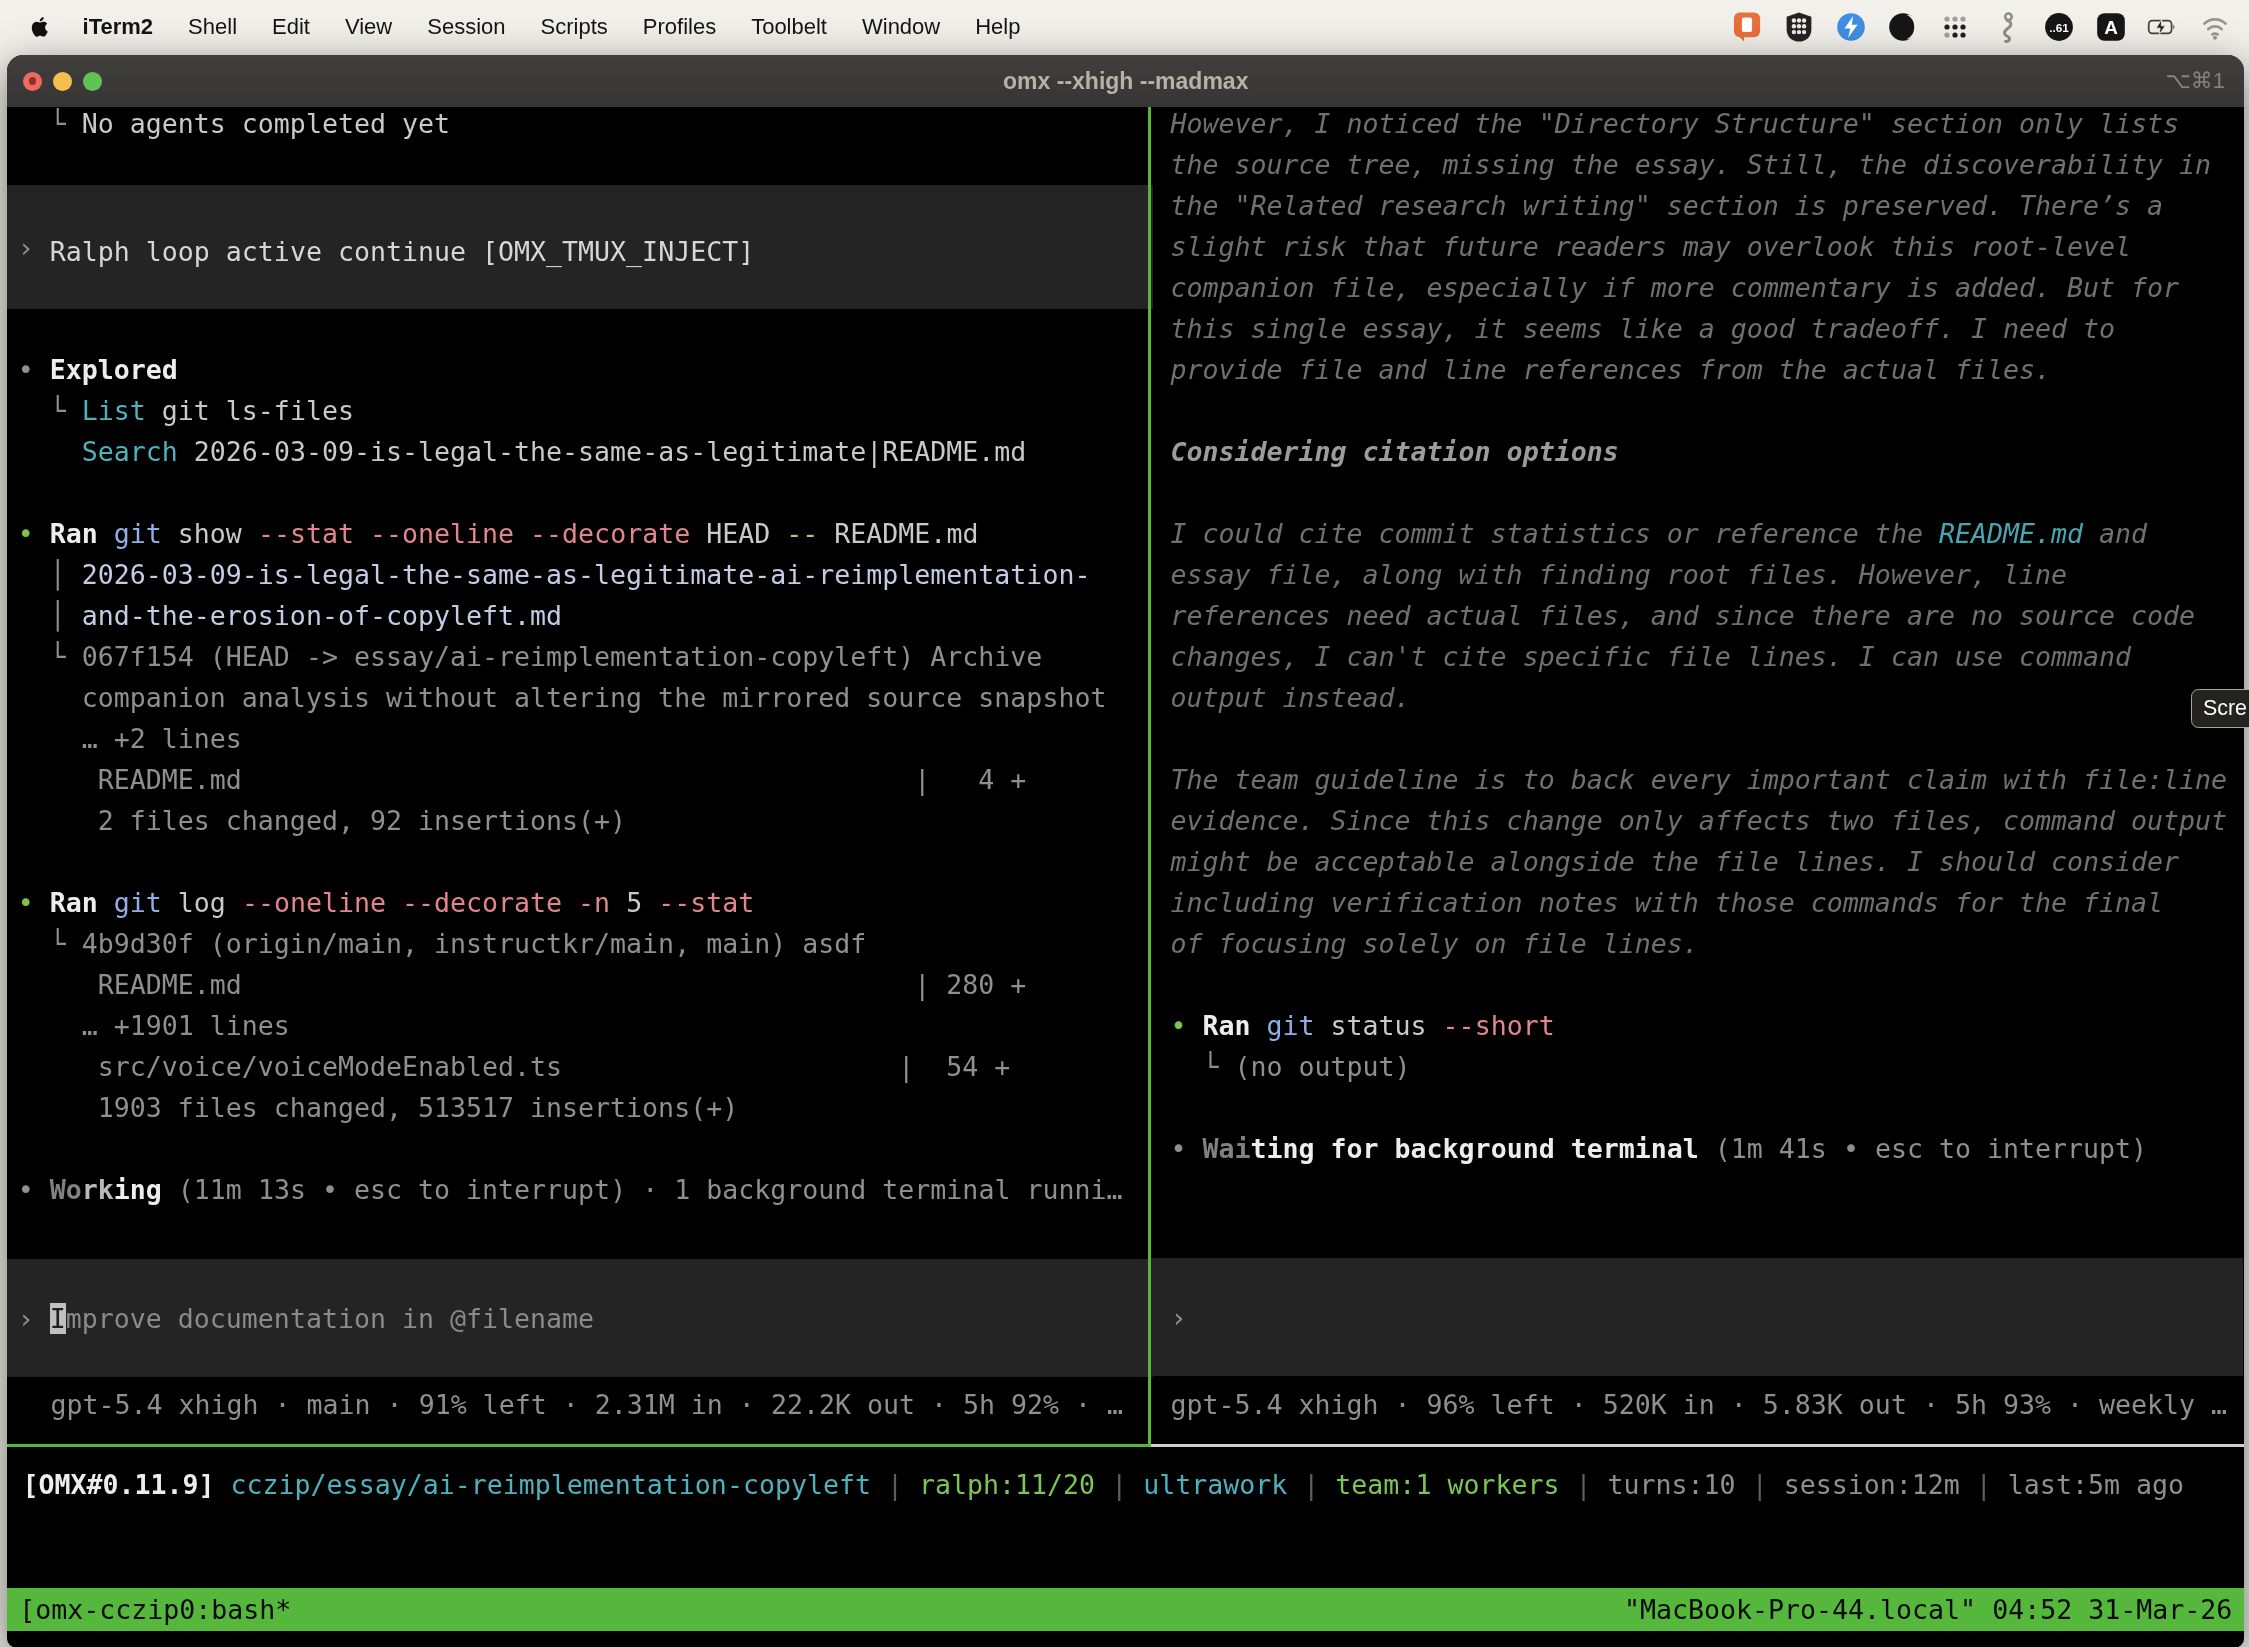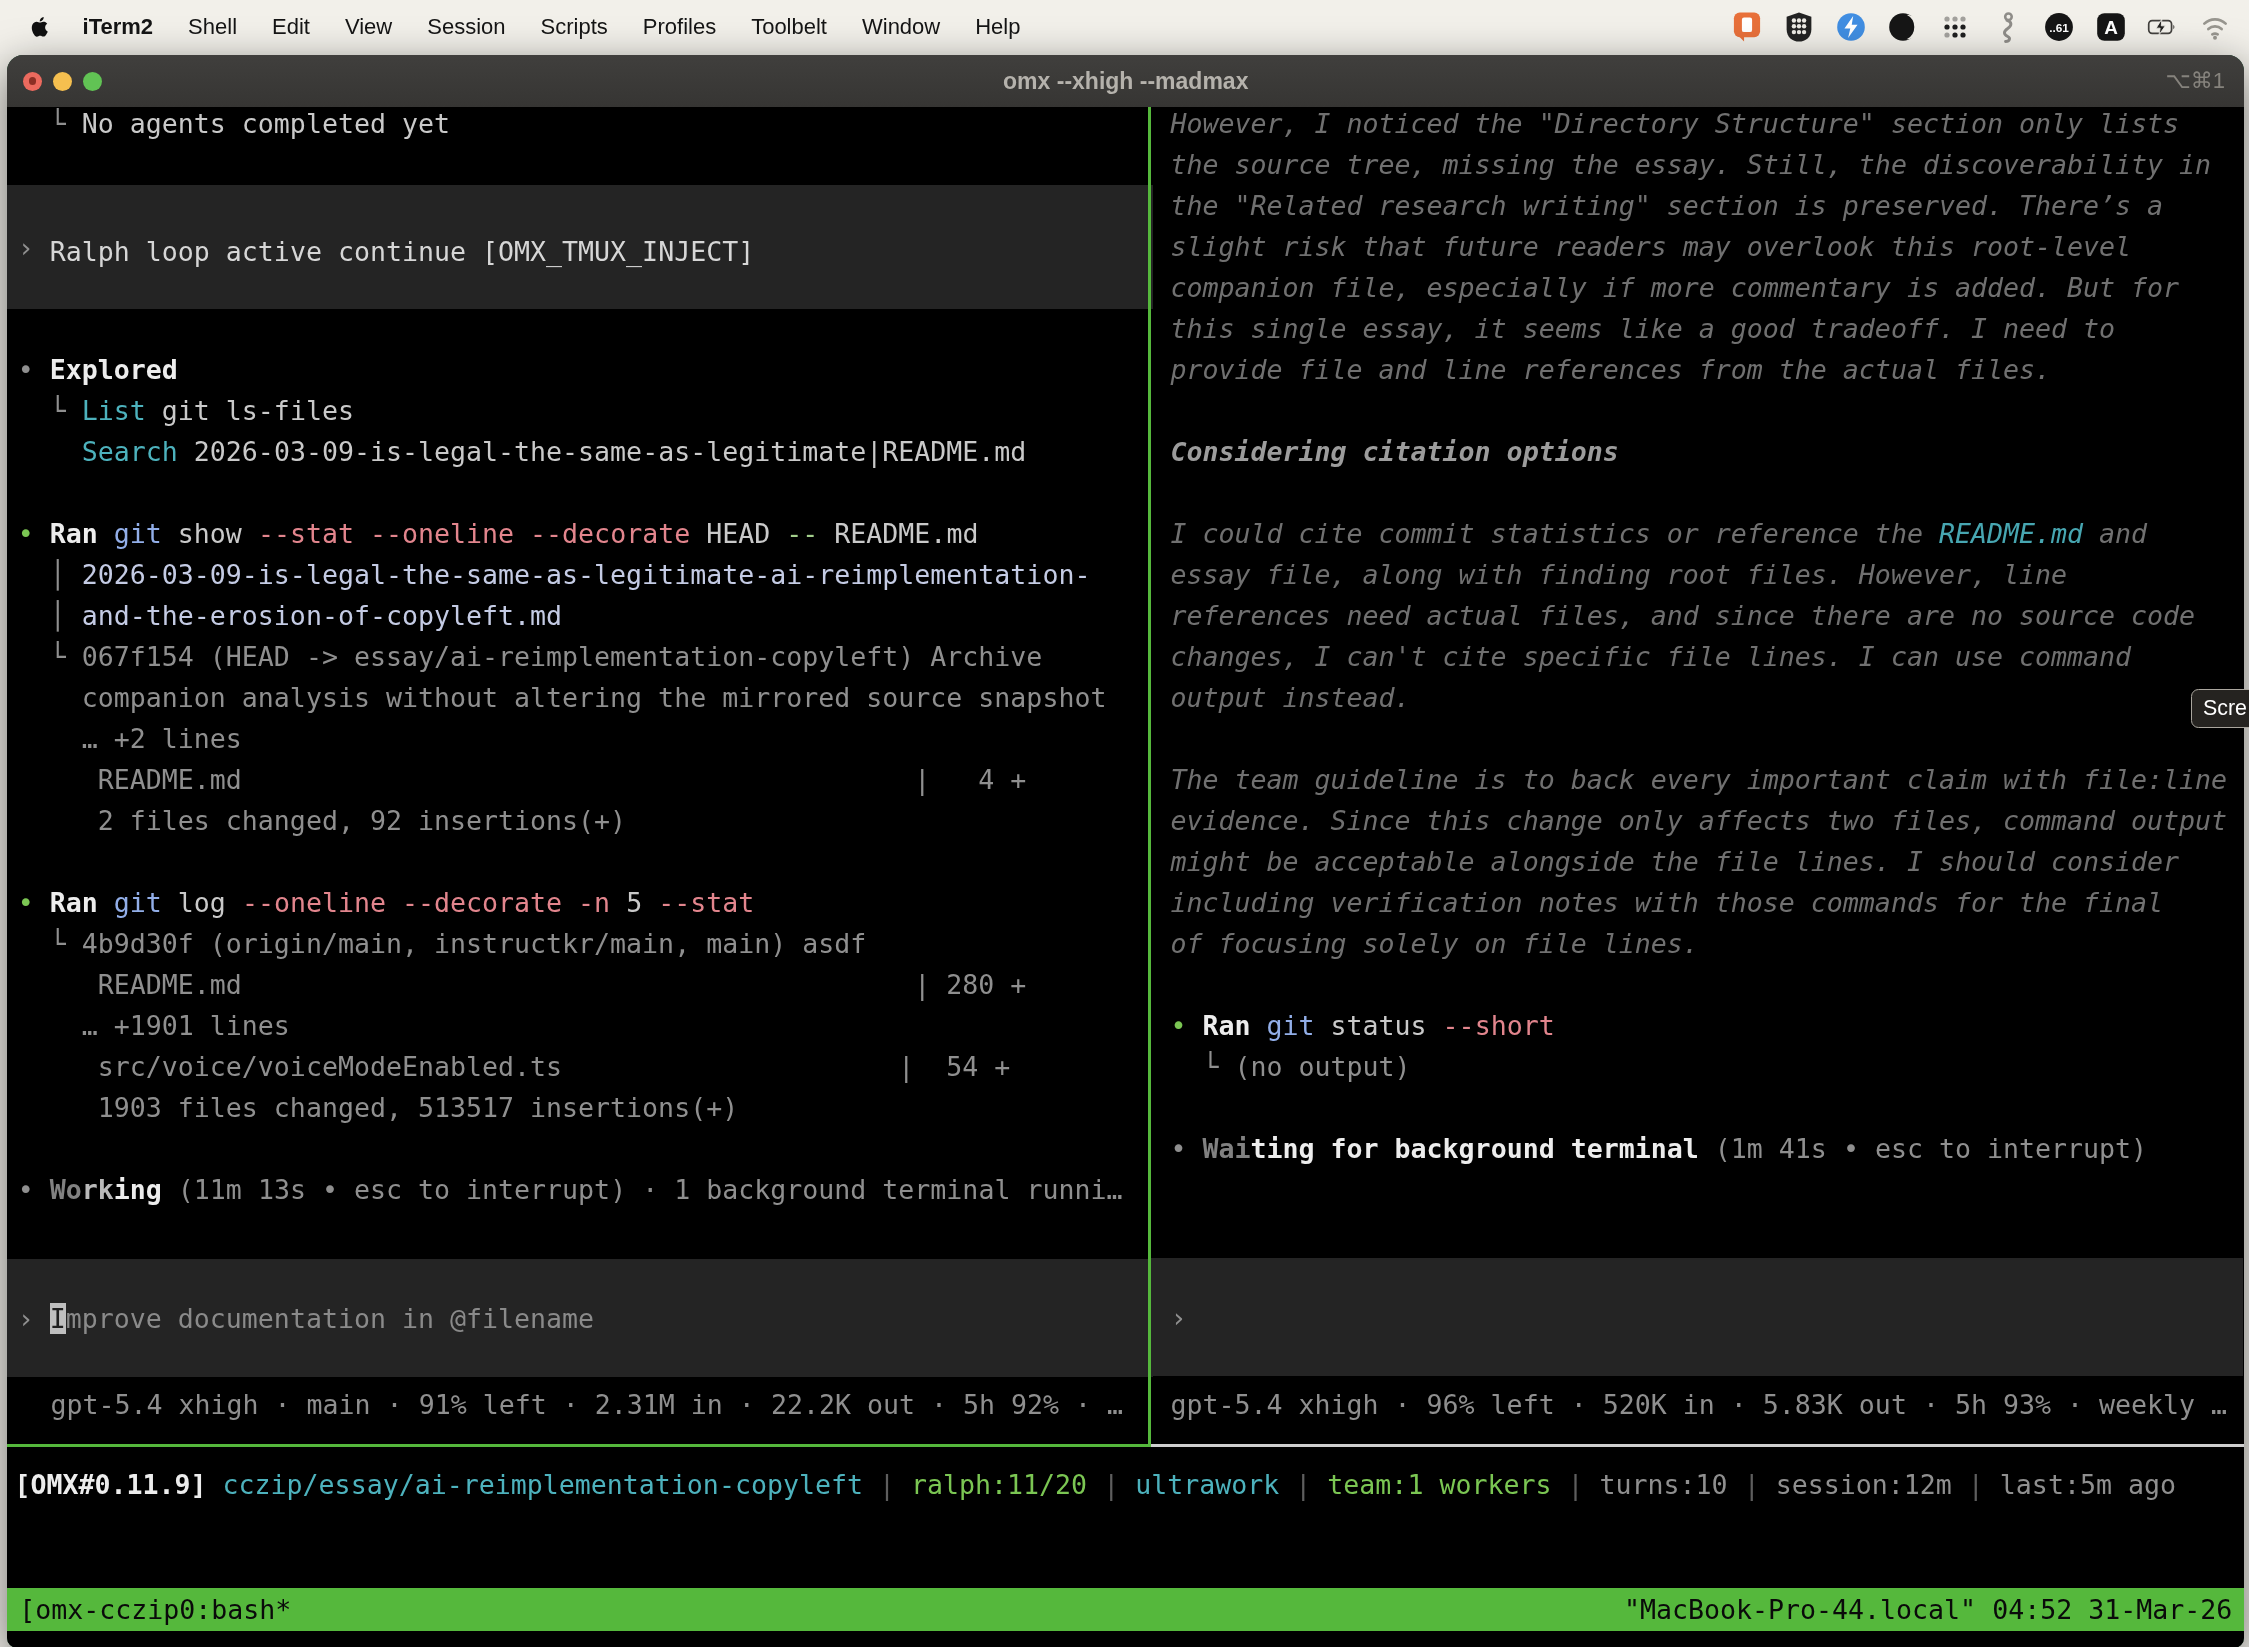--- a/index.html
+++ b/index.html
@@ -81,21 +81,21 @@
   .ph{color:#8a8a8a;}
   .cursor{background:#bfbfbf;color:#1f1f1f;}
   .statusline{position:absolute;left:0;right:0;top:1277px;height:41px;line-height:41px;color:#8f8f8f;white-space:pre;}
   .pane.left .statusline{padding-left:43px;}
   .pane.right .statusline{padding-left:19px;}
   
   .vdiv{position:absolute;left:1141px;top:0;width:3px;height:1340px;background:#55b83c;}
   .hb-left{position:absolute;left:0;top:1337px;width:1144px;height:3px;background:#55b83c;}
   .hb-right{position:absolute;left:1144px;top:1337px;right:0;height:3px;background:#cfcfcf;}
   
-  .omxline{position:absolute;left:0;right:0;top:1357px;height:41px;line-height:41px;padding-left:7px;white-space:pre;}
+  .omxline{position:absolute;left:0;right:0;top:1357px;height:41px;line-height:41px;padding-left:15px;white-space:pre;}
   
   .tmuxbar{
     position:absolute;left:0;right:0;top:1481px;height:43px;background:#55b83c;color:#0a0a0a;
     display:flex;align-items:center;justify-content:space-between;
     padding:0 11.8px;white-space:pre;
   }
   
   .scretip{
     position:absolute;left:2191px;top:689px;width:89px;height:37px;
     background:#252320;border:1.5px solid #aaa69e;border-radius:7.4px;

